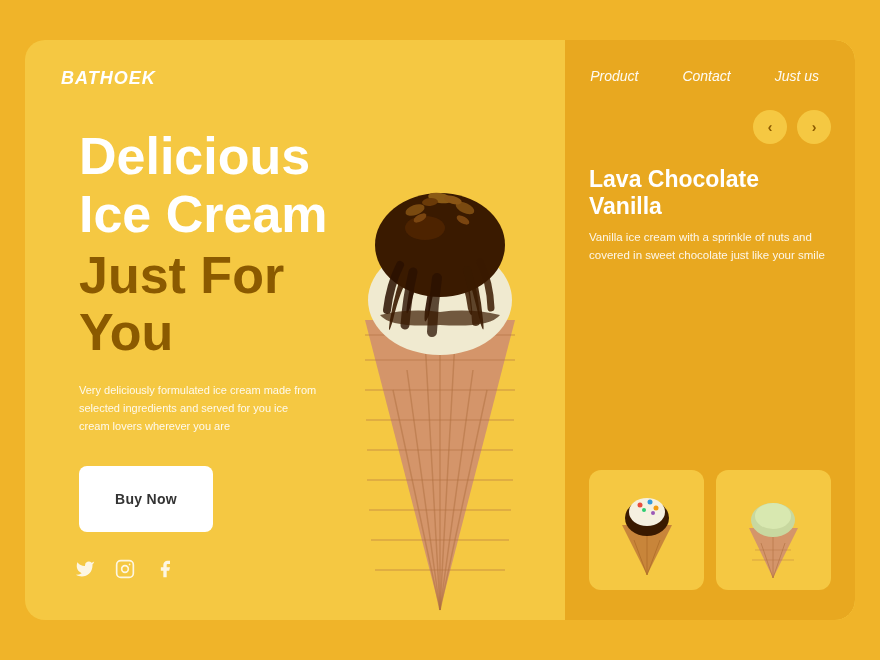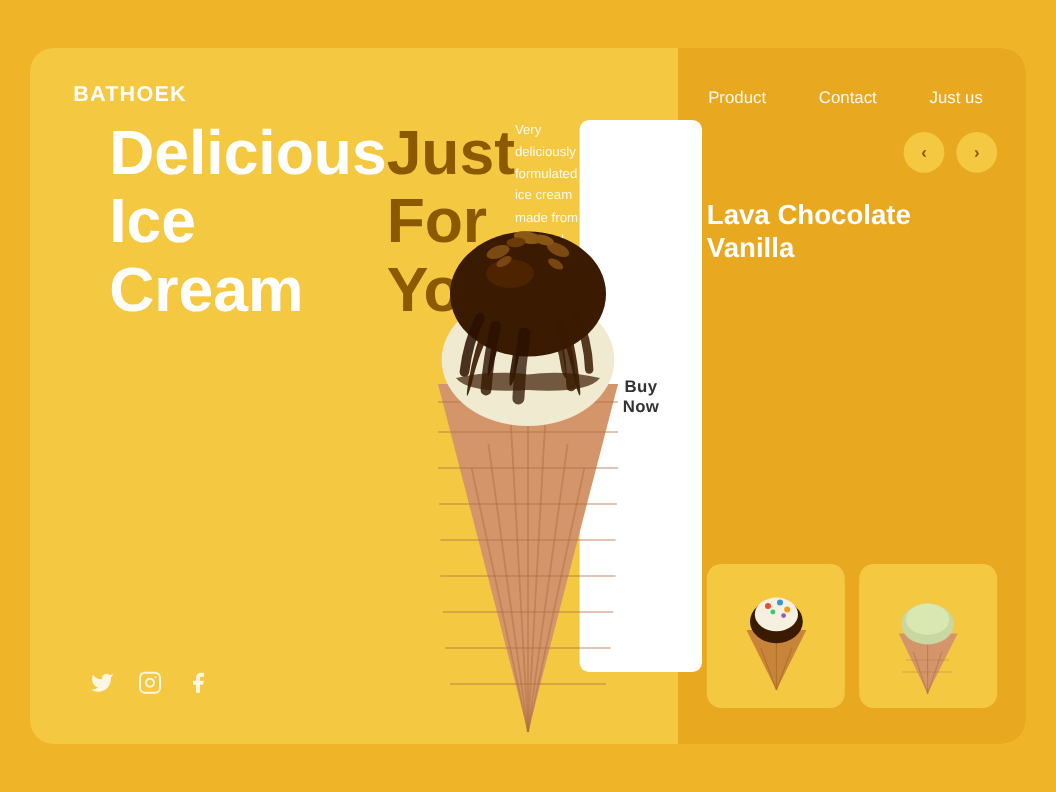--- a/index.html
+++ b/index.html
@@ -24,24 +24,25 @@
       overflow: hidden;
     }
 
     
     .navbar {
       position: absolute;
       top: 0;
       left: 0;
       right: 0;
       display: flex;
-      align-items: flex-end;
+      align-items: flex-start;
       justify-content: space-between;
       padding: 28px 36px 0 36px;
       z-index: 10;
+      font-style: italic;
     }
 
     .logo {
       font-size: 18px;
       font-weight: 800;
       color: #fff;
       letter-spacing: 1px;
     }
 
     .nav-links {
@@ -55,26 +56,26 @@
       font-size: 14px;
       font-weight: 500;
       cursor: pointer;
       opacity: 0.95;
     }
 
     
     .left-content {
       position: absolute;
       top: 0;
-      left: 16px;
+      left: 4px;
       width: 370px;
       height: 100%;
       display: flex;
-      flex-direction: row;
-      justify-content: flex-start;
+      flex-direction: column;
+      justify-content: center;
       padding: 60px 36px 60px 50px;
       z-index: 5;
     }
 
     .headline {
       font-size: 52px;
       font-weight: 800;
       line-height: 1.1;
       color: #fff;
       margin-bottom: 4px;
@@ -95,21 +96,21 @@
       opacity: 0.9;
       margin-bottom: 30px;
       max-width: 240px;
     }
 
     .buy-btn {
       background: #fff;
       color: #333;
       border: none;
       border-radius: 8px;
-      padding: 5px 36px;
+      padding: 25px 36px;
       font-size: 14px;
       font-weight: 700;
       cursor: pointer;
       width: fit-content;
       letter-spacing: 0.3px;
     }
 
     
     .social-icons {
       position: absolute;
@@ -254,20 +255,21 @@
       </svg>
     </span>
   </div>
 
   <div class="right-panel">
     <div class="nav-arrows">
       <button class="arrow-btn">‹</button>
       <button class="arrow-btn">›</button>
     </div>
     <div class="product-title">Lava Chocolate Vanilla</div>
+    <p class="product-desc">Vanilla ice cream with a sprinkle of nuts and covered in sweet chocolate just like your smile</p>
 
     <div class="product-thumbnails">
 
       <div class="thumb-card">
         <svg width="70" height="100" viewBox="0 0 70 100">
 
           <polygon points="35,95 10,45 60,45" fill="#c8853a"></polygon>
           <line x1="35" y1="95" x2="22" y2="60" stroke="#a06020" stroke-width="1" opacity="0.5"></line>
           <line x1="35" y1="95" x2="35" y2="55" stroke="#a06020" stroke-width="1" opacity="0.5"></line>
           <line x1="35" y1="95" x2="48" y2="60" stroke="#a06020" stroke-width="1" opacity="0.5"></line>

